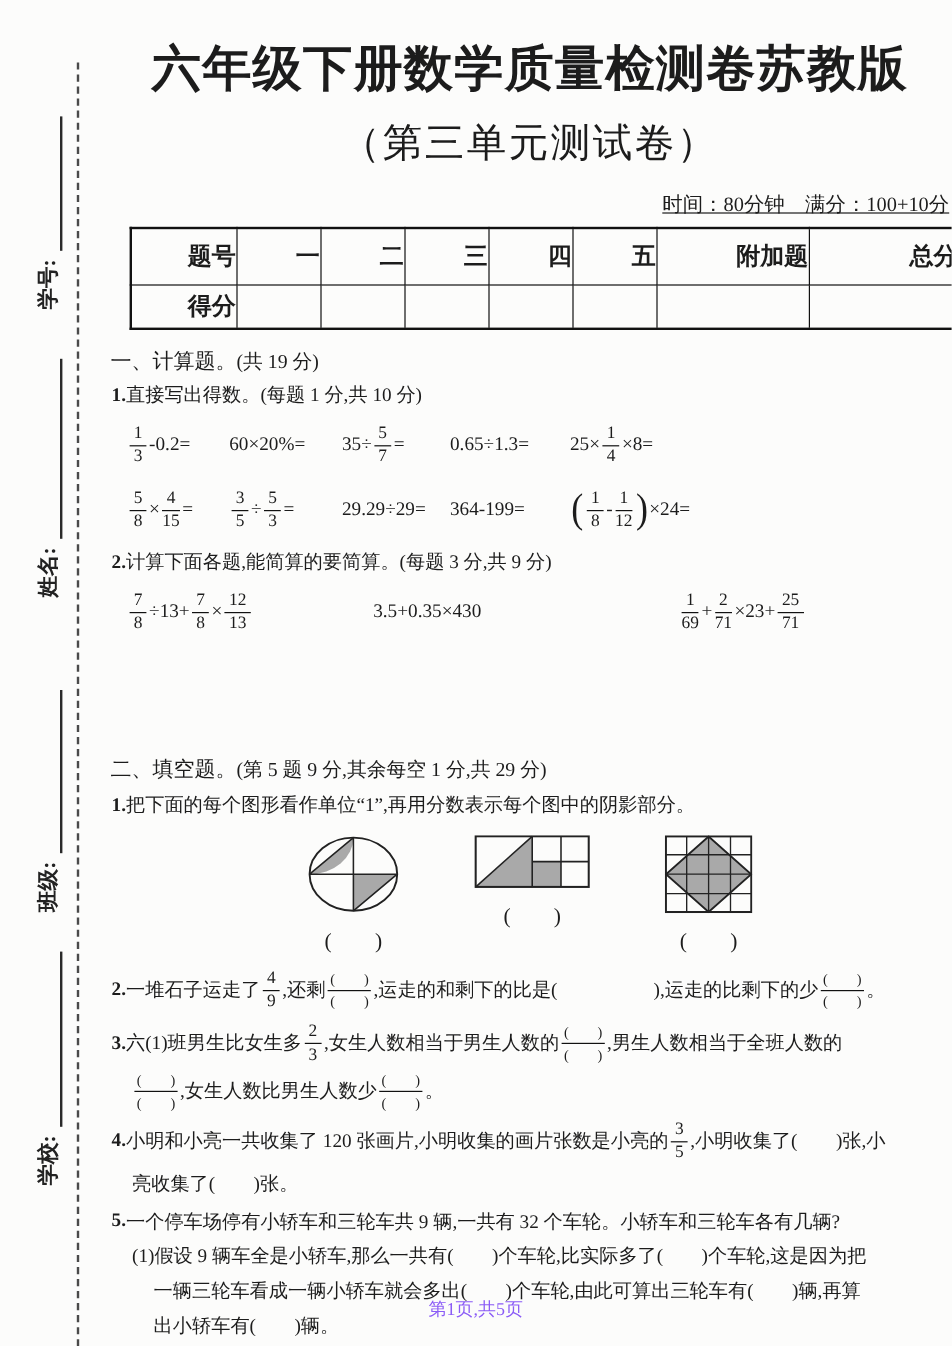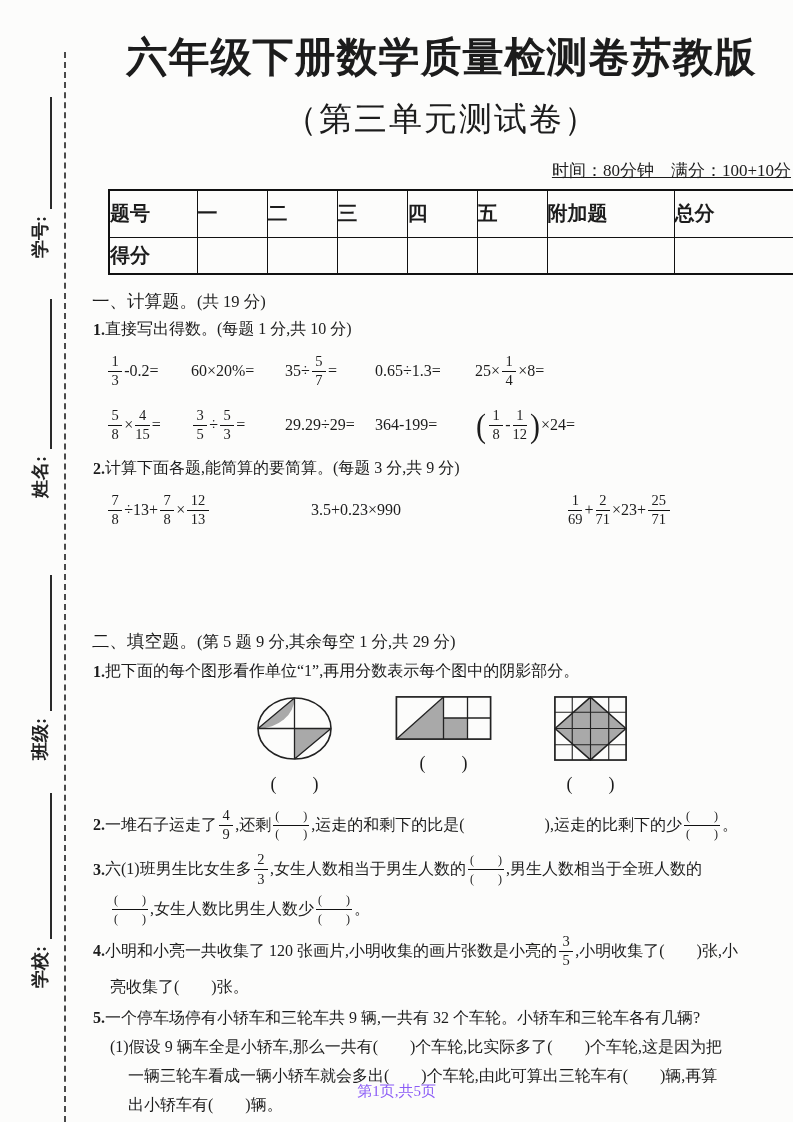--- a/index.html
+++ b/index.html
@@ -45,21 +45,21 @@
   }
   .info-line { margin-top:17px; padding-right:4px; text-align:right; font-size:17px;text-decoration:underline; }
 
   table.score {
     margin:7px 0 0 20px; width:690px;
     border-collapse:collapse; table-layout:fixed;
     border:2.5px solid #111;
     font-family:"Liberation Sans","DejaVu Sans",sans-serif;
   }
   table.score td {
-    border:1.6px solid #111; text-align:left;
+    border:1.6px solid #111; text-align:right;
     font-size:20px; font-weight:700; padding:0;
   }
   table.score tr.r1 td { height:47px; }
   table.score tr.r2 td { height:37px; }
 
   .sec-head { margin:14px 0 0 4px; font-size:17.5px; white-space:nowrap; }
   .sec-head .hb { font-family:"Liberation Sans","DejaVu Sans",sans-serif; font-weight:400; }
   .sec-head .hn { font-size:16.5px; }
 
   .qline {
@@ -265,21 +265,21 @@
           <span class="fn">7</span>
           <span class="fd">8</span>
         </span>
         <span class="tx">×</span>
         <span class="frac">
           <span class="fn">12</span>
           <span class="fd">13</span>
         </span>
       </span>
     <span class="e q2c2">
-        <span class="tx">3.5+0.23×990</span>
+        <span class="tx">3.5+0.35×430</span>
       </span>
     <span class="e">
         <span class="frac">
           <span class="fn">1</span>
           <span class="fd">69</span>
         </span>
         <span class="tx">+</span>
         <span class="frac">
           <span class="fn">2</span>
           <span class="fd">71</span>

